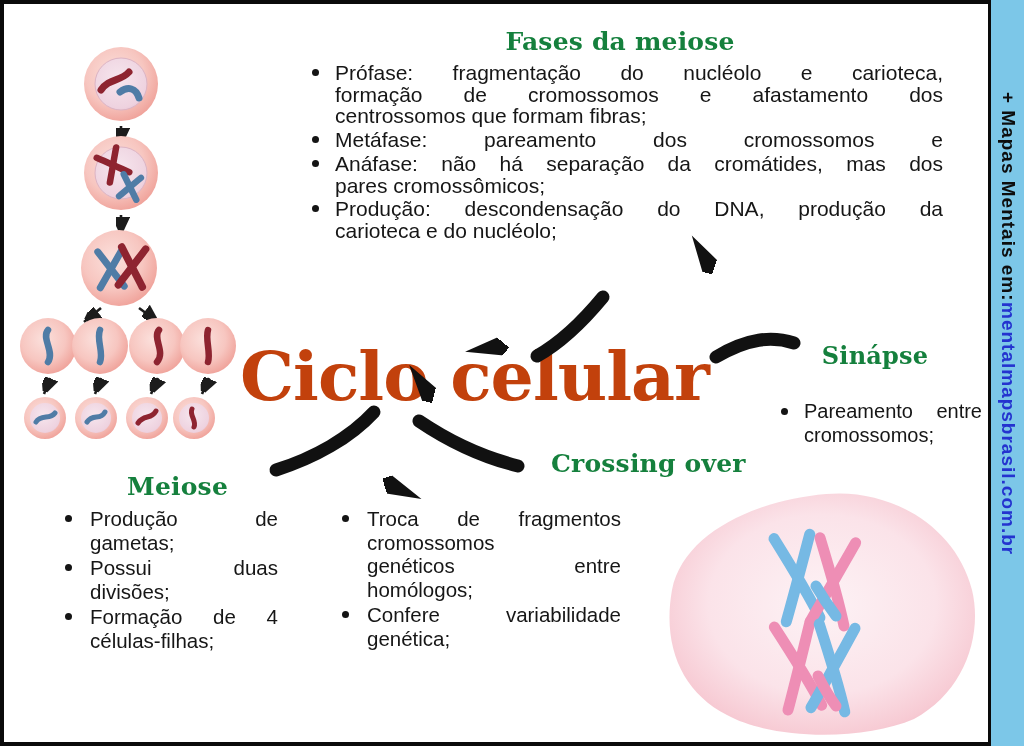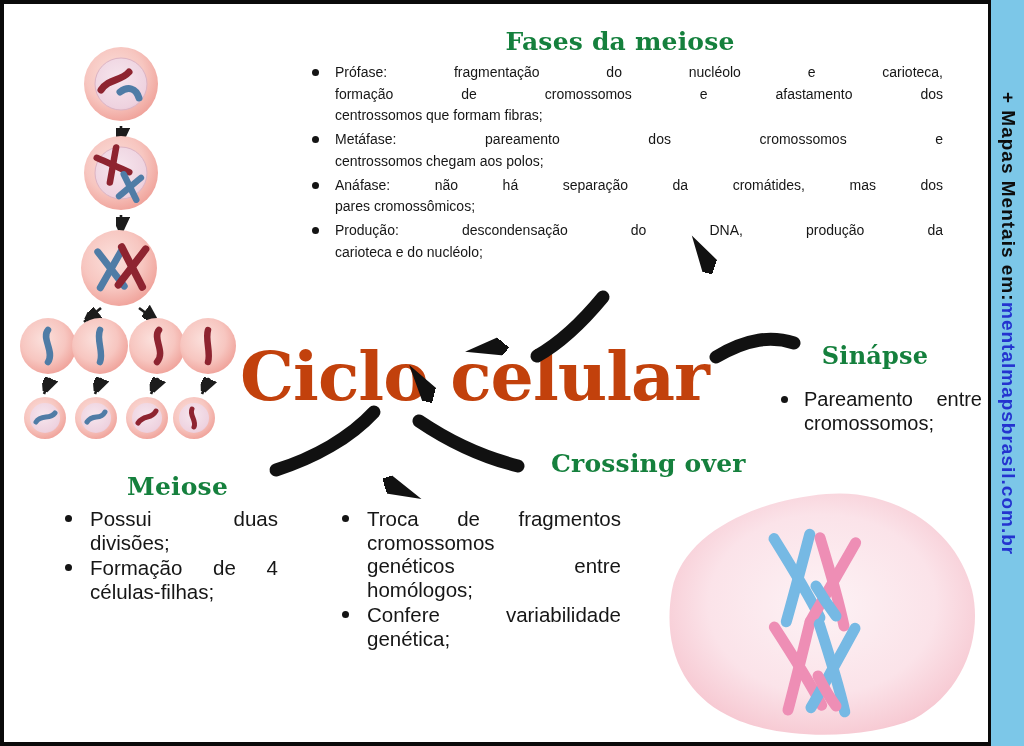--- a/index.html
+++ b/index.html
@@ -23,22 +23,22 @@
 
   
   .bullets{position:absolute;}
   .bullet{position:relative;padding-left:34px;margin-bottom:2px;}
   .bullet .dot{
     position:absolute;left:9px;top:8px;width:7px;height:7px;border-radius:50%;
     background:#141414;
   }
   .jline{text-align:justify;text-align-last:justify;}
   .jline.last{text-align-last:left;}
-  .fases-b{left:303px;top:62px;width:640px;font-size:14px;line-height:21.7px;}
-  .sinapse-b{left:776px;top:388px;width:206px;font-size:20px;line-height:23.5px;}
+  .fases-b{left:303px;top:62px;width:640px;font-size:21px;line-height:21.7px;}
+  .sinapse-b{left:776px;top:400px;width:206px;font-size:20px;line-height:23.5px;}
   .meiose-b{left:56px;top:507px;width:222px;font-size:20.5px;line-height:23.5px;}
   .crossing-b{left:333px;top:507px;width:288px;font-size:20.5px;line-height:23.5px;}
   .fases-b .bullet{padding-left:32px;}
   .fases-b .dot{top:7px;}
 
   
   .sidebar{
     position:absolute;right:0;top:0;bottom:0;width:36px;
     background:#7cc7e8;border-left:3px solid #0a0a0a;box-sizing:border-box;
     writing-mode:vertical-rl;display:flex;align-items:center;
@@ -153,21 +153,20 @@
   <div class="bullets fases-b">
     <div class="bullet">
       <span class="dot"></span>
       <div class="jline">Prófase: fragmentação do nucléolo e carioteca,</div>
       <div class="jline">formação de cromossomos e afastamento dos</div>
       <div class="jline last">centrossomos que formam fibras;</div>
     </div>
     <div class="bullet">
       <span class="dot"></span>
       <div class="jline">Metáfase: pareamento dos cromossomos e</div>
-      <div class="jline last">centrossomos chegam aos polos;</div>
     </div>
     <div class="bullet">
       <span class="dot"></span>
       <div class="jline">Anáfase: não há separação da cromátides, mas dos</div>
       <div class="jline last">pares cromossômicos;</div>
     </div>
     <div class="bullet">
       <span class="dot"></span>
       <div class="jline">Produção: descondensação do DNA, produção da</div>
       <div class="jline last">carioteca e do nucléolo;</div>
@@ -180,20 +179,25 @@
   <div class="bullets sinapse-b">
     <div class="bullet" style="padding-left:28px;">
       <span class="dot" style="left:5px;"></span>
       <div class="jline">Pareamento entre</div>
       <div class="jline last">cromossomos;</div>
     </div>
   </div>
 
   <div class="sec-title h-serif" style="left:58px;top:472px;width:170px;text-align:right;">Meiose</div>
   <div class="bullets meiose-b">
+    <div class="bullet">
+      <span class="dot"></span>
+      <div class="jline">Produção de</div>
+      <div class="jline last">gametas;</div>
+    </div>
     <div class="bullet">
       <span class="dot"></span>
       <div class="jline">Possui duas</div>
       <div class="jline last">divisões;</div>
     </div>
     <div class="bullet">
       <span class="dot"></span>
       <div class="jline">Formação de 4</div>
       <div class="jline last">células-filhas;</div>
     </div>

